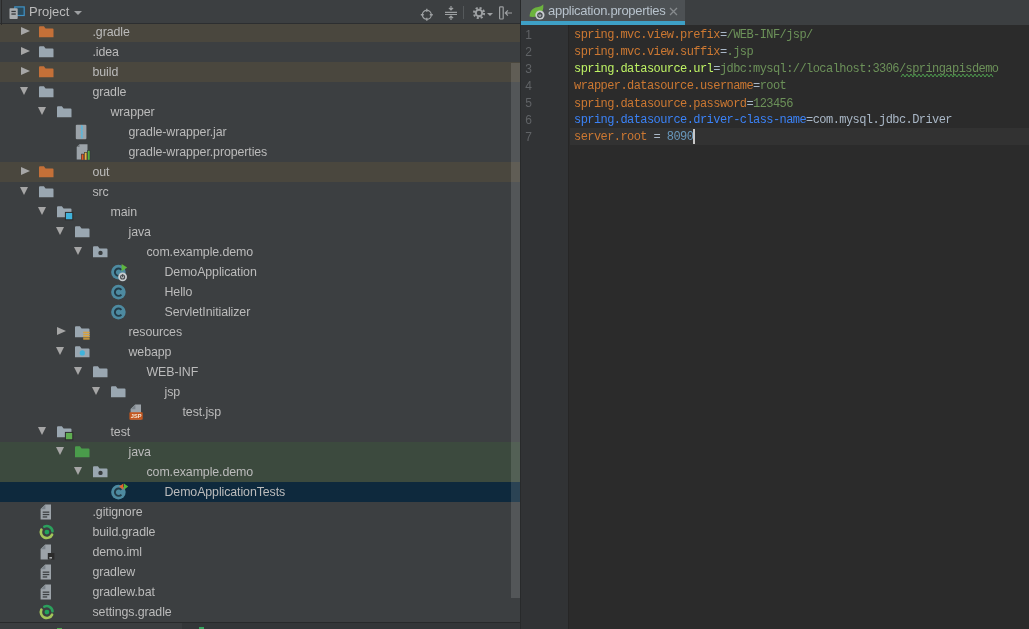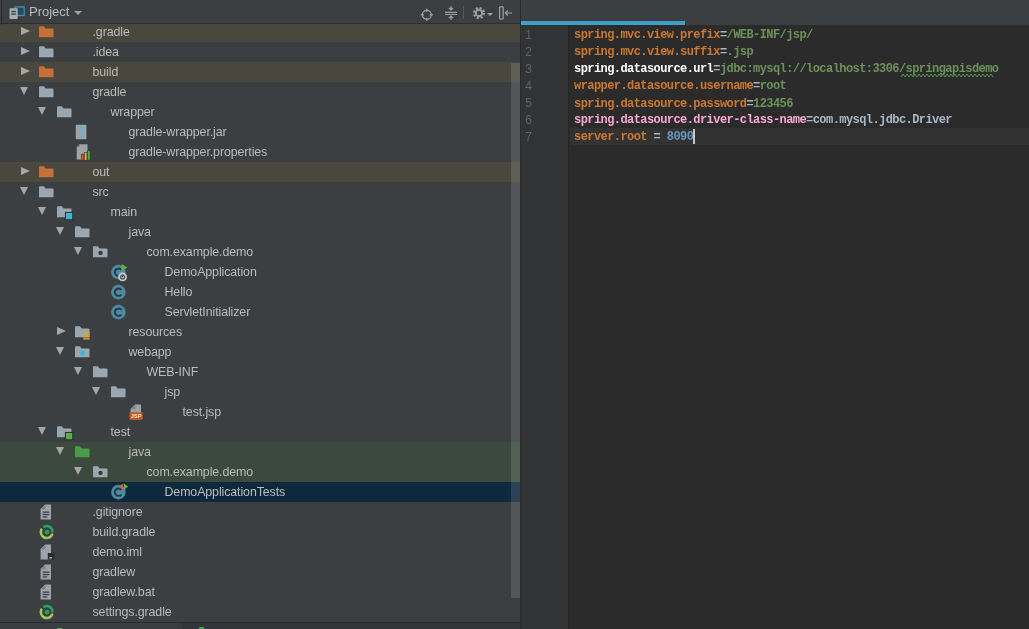--- a/index.html
+++ b/index.html
@@ -14,21 +14,21 @@
 #tabbar { position:absolute; left:0; top:0; width:508px; height:25px; background:#3c3f41; }
 #tab { position:absolute; left:0; top:0; width:164px; height:21px; background:#4d5154; }
 #tabuline { position:absolute; left:0; top:21px; width:164px; height:3.5px; background:#3ea0c6; }
 #tabtext { position:absolute; left:27px; top:0; height:21px; line-height:22px; font-size:13px;
   letter-spacing:-0.28px; color:#b7c2cc; }
 #gutter { position:absolute; left:0; top:25px; width:48px; height:604px; background:#313335;
   border-right:1px solid #262626; }
 .ln { position:absolute; left:0; width:11px; height:17px; line-height:17px; text-align:right; font-size:12px;
   color:#606366; }
 .cl { position:absolute; left:53px; height:17px; line-height:17px;
-  font-family:"Liberation Mono", monospace; font-size:12px; letter-spacing:-0.57px; white-space:pre;font-weight:bold; }
+  font-family:"Liberation Mono", monospace; font-size:12px; letter-spacing:-0.57px; white-space:pre; }
 #curline { position:absolute; left:49px; top:128px; width:459px; height:17px; background:#323232; }
 #caret { position:absolute; left:172px; top:129px; width:1.7px; height:14.5px; background:#c8c8c8; }
 #scroll { position:absolute; left:511px; top:63px; width:9px; height:535px; background:rgba(255,255,255,0.12); }
 </style></head>
 <body>
 <div id="stage">
 <div id="tree">
 <div style="position:absolute;left:0;top:22px;width:520px;height:20px;background:#4a473e"></div>
 <div style="position:absolute;left:20.5px;top:26.6px;width:0;height:0;border-left:9px solid #a6a6a6;border-top:4.7px solid transparent;border-bottom:4.7px solid transparent"></div>
 <div style="position:absolute;left:39px;top:24px;width:16px;height:16px">
@@ -316,35 +316,47 @@
 <div style="position:absolute;left:0;top:623px;width:182px;height:6px;background:#3a3d3f"></div>
 <div style="position:absolute;left:182px;top:623px;width:338px;height:6px;background:#333638"></div>
 <div style="position:absolute;left:57px;top:627.5px;width:5px;height:1.5px;background:#4fa84f"></div>
 <div style="position:absolute;left:199px;top:627px;width:5px;height:2px;background:#37a45f"></div>
 </div>
 <div id="scroll"></div>
 </div>
 <div id="vborder"></div>
 <div id="editor">
 <div id="tabbar">
+<div id="tab">
+<div style="position:absolute;left:7px;top:3px;width:17px;height:17px"><svg width="17" height="17" viewBox="0 0 17 17" style="overflow:visible">
+              <path d="M1.6 13.6 C1.9 7.6 4.8 5.0 9.0 4.3 C11.9 3.8 14.1 2.9 15.3 1.3 C15.7 6.2 14.5 9.7 12.0 11.7 C9.5 13.7 5.5 14.4 1.6 13.6 Z" fill="#6cb33e"></path>
+              <circle cx="11.9" cy="12.0" r="4.6" fill="#c9cdd0"></circle>
+              <circle cx="11.9" cy="12.2" r="2.1" fill="none" stroke="#43484c" stroke-width="1.3"></circle>
+              <rect x="11.3" y="9.3" width="1.25" height="3.2" fill="#43484c"></rect>
+            </svg></div>
+<div id="tabtext">application.properties</div>
+<svg width="9" height="9" viewBox="0 0 9 9" style="position:absolute;left:148px;top:7px;overflow:visible">
+<path d="M1 1 L8 8 M8 1 L1 8" stroke="#878b8e" stroke-width="1.3"></path>
+          </svg>
+</div>
 <div id="tabuline"></div>
 </div>
 <div id="curline"></div>
 <div id="gutter"></div>
 <div class="cl" style="top:27px"><span style="color:#cc7832">spring.mvc.view.prefix</span><span style="color:#a9b7c6">=</span><span style="color:#6c9159">/WEB-INF/jsp/</span></div>
 <div class="ln" style="top:27px">1</div>
 <div class="cl" style="top:44px"><span style="color:#cc7832">spring.mvc.view.suffix</span><span style="color:#a9b7c6">=</span><span style="color:#6c9159">.jsp</span></div>
 <div class="ln" style="top:44px">2</div>
-<div class="cl" style="top:61px"><span style="color:#ffffff">spring.datasource.url</span><span style="color:#a9b7c6">=</span><span style="color:#6c9159">jdbc:mysql://localhost:3306/springapisdemo</span></div>
+<div class="cl" style="top:61px"><span style="color:#bef264">spring.datasource.url</span><span style="color:#a9b7c6">=</span><span style="color:#6c9159">jdbc:mysql://localhost:3306/springapisdemo</span></div>
 <div class="ln" style="top:61px">3</div>
 <div class="cl" style="top:78px"><span style="color:#cc7832">wrapper.datasource.username</span><span style="color:#a9b7c6">=</span><span style="color:#6c9159">root</span></div>
 <div class="ln" style="top:78px">4</div>
 <div class="cl" style="top:96px"><span style="color:#cc7832">spring.datasource.password</span><span style="color:#a9b7c6">=</span><span style="color:#6c9159">123456</span></div>
 <div class="ln" style="top:95px">5</div>
-<div class="cl" style="top:112px"><span style="color:#f9a8d4">spring.datasource.driver-class-name</span><span style="color:#a9b7c6">=</span><span style="color:#a9b7c6">com.mysql.jdbc.Driver</span></div>
+<div class="cl" style="top:112px"><span style="color:#3b82f6">spring.datasource.driver-class-name</span><span style="color:#a9b7c6">=</span><span style="color:#a9b7c6">com.mysql.jdbc.Driver</span></div>
 <div class="ln" style="top:112px">6</div>
 <div class="cl" style="top:129px"><span style="color:#cc7832">server.root</span><span style="color:#a9b7c6"> = </span><span style="color:#6897bb">8090</span></div>
 <div class="ln" style="top:129px">7</div>
 <svg width="93" height="4" viewBox="0 0 93 4" style="position:absolute;left:380px;top:74px;overflow:visible">
         <path d="M0 3 L2 0 L4 3 L6 0 L8 3 L10 0 L12 3 L14 0 L16 3 L18 0 L20 3 L22 0 L24 3 L26 0 L28 3 L30 0 L32 3 L34 0 L36 3 L38 0 L40 3 L42 0 L44 3 L46 0 L48 3 L50 0 L52 3 L54 0 L56 3 L58 0 L60 3 L62 0 L64 3 L66 0 L68 3 L70 0 L72 3 L74 0 L76 3 L78 0 L80 3 L82 0 L84 3 L86 0 L88 3 L90 0 L92 3" fill="none" stroke="#4e9a4e" stroke-width="1"></path>
       </svg>
 <div id="caret"></div>
 </div>
 </div>
 </body></html>

